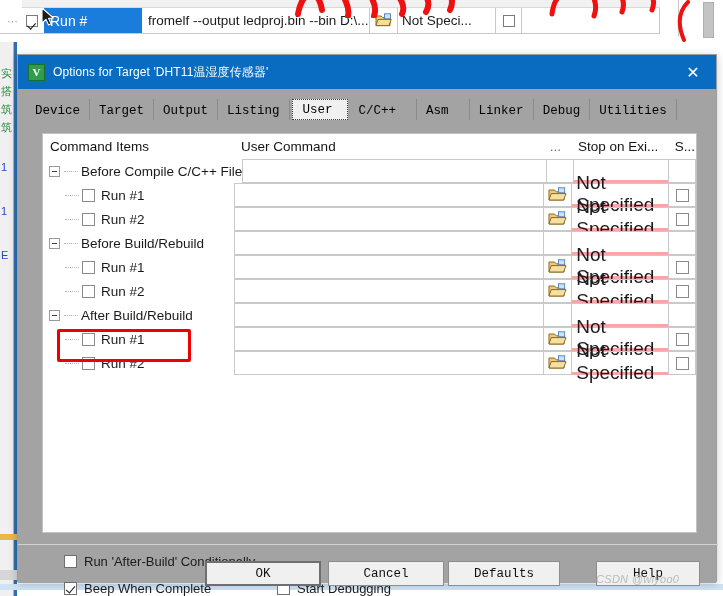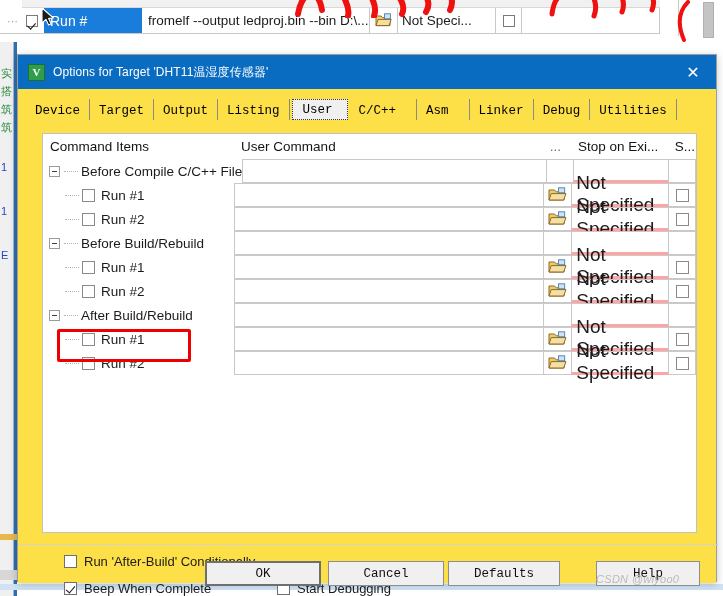--- a/index.html
+++ b/index.html
@@ -111,21 +111,21 @@
   .title-text {
     font-size: 12px; font-weight: 400; letter-spacing: 0.1px;
     white-space: nowrap; overflow: hidden;
   }
   .title-close {
     margin-left: auto; width: 46px; height: 34px;
     display: flex; align-items: center; justify-content: center;
     color: #ffffff; font-size: 16px; font-weight: 300;
   }
 
-  .dlg-body { position: relative; height: 494px; background: #fde047; padding: 0; }
+  .dlg-body { position: relative; height: 494px; background: #a3a3a3; padding: 0; }
 
   
   .tabstrip {
     position: absolute; left: 8px; top: 10px; width: 684px; height: 24px;
     display: flex; align-items: flex-start;
     font-family: "Liberation Mono", monospace; font-size: 12.5px; color: #000;
   }
   .tab {
     height: 21px; padding: 2px 9px 0 9px;
     border-right: 1px solid #8a8a8a;

